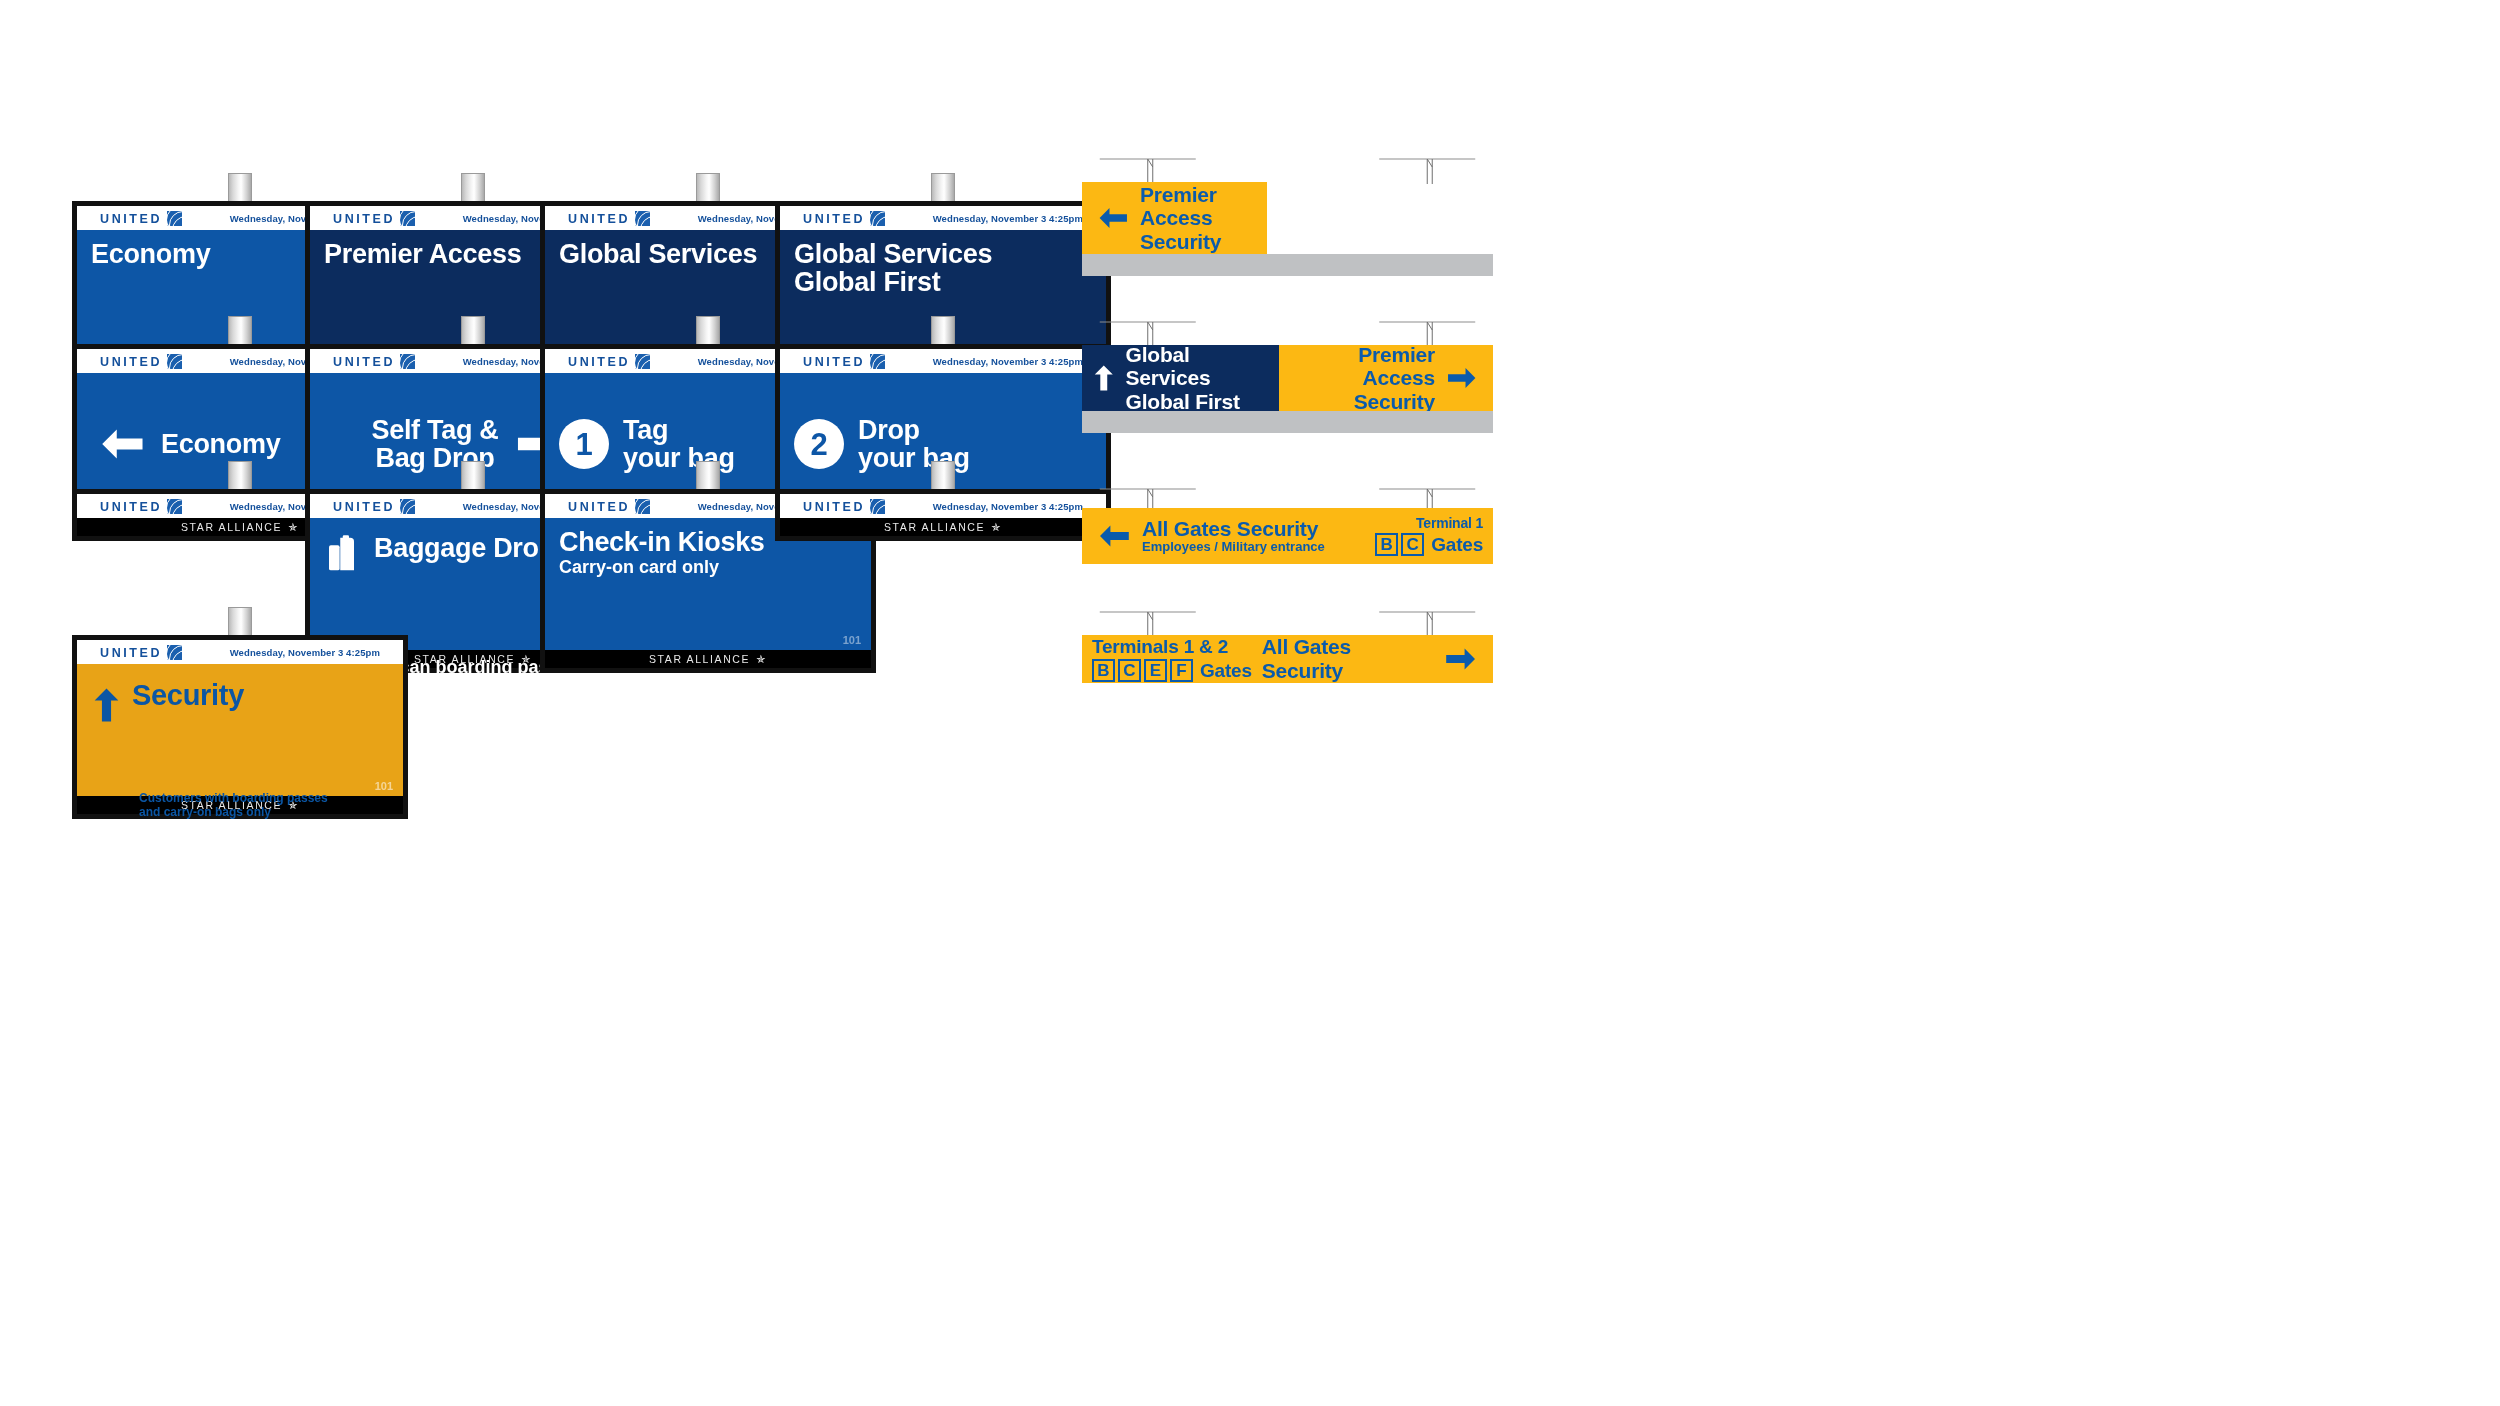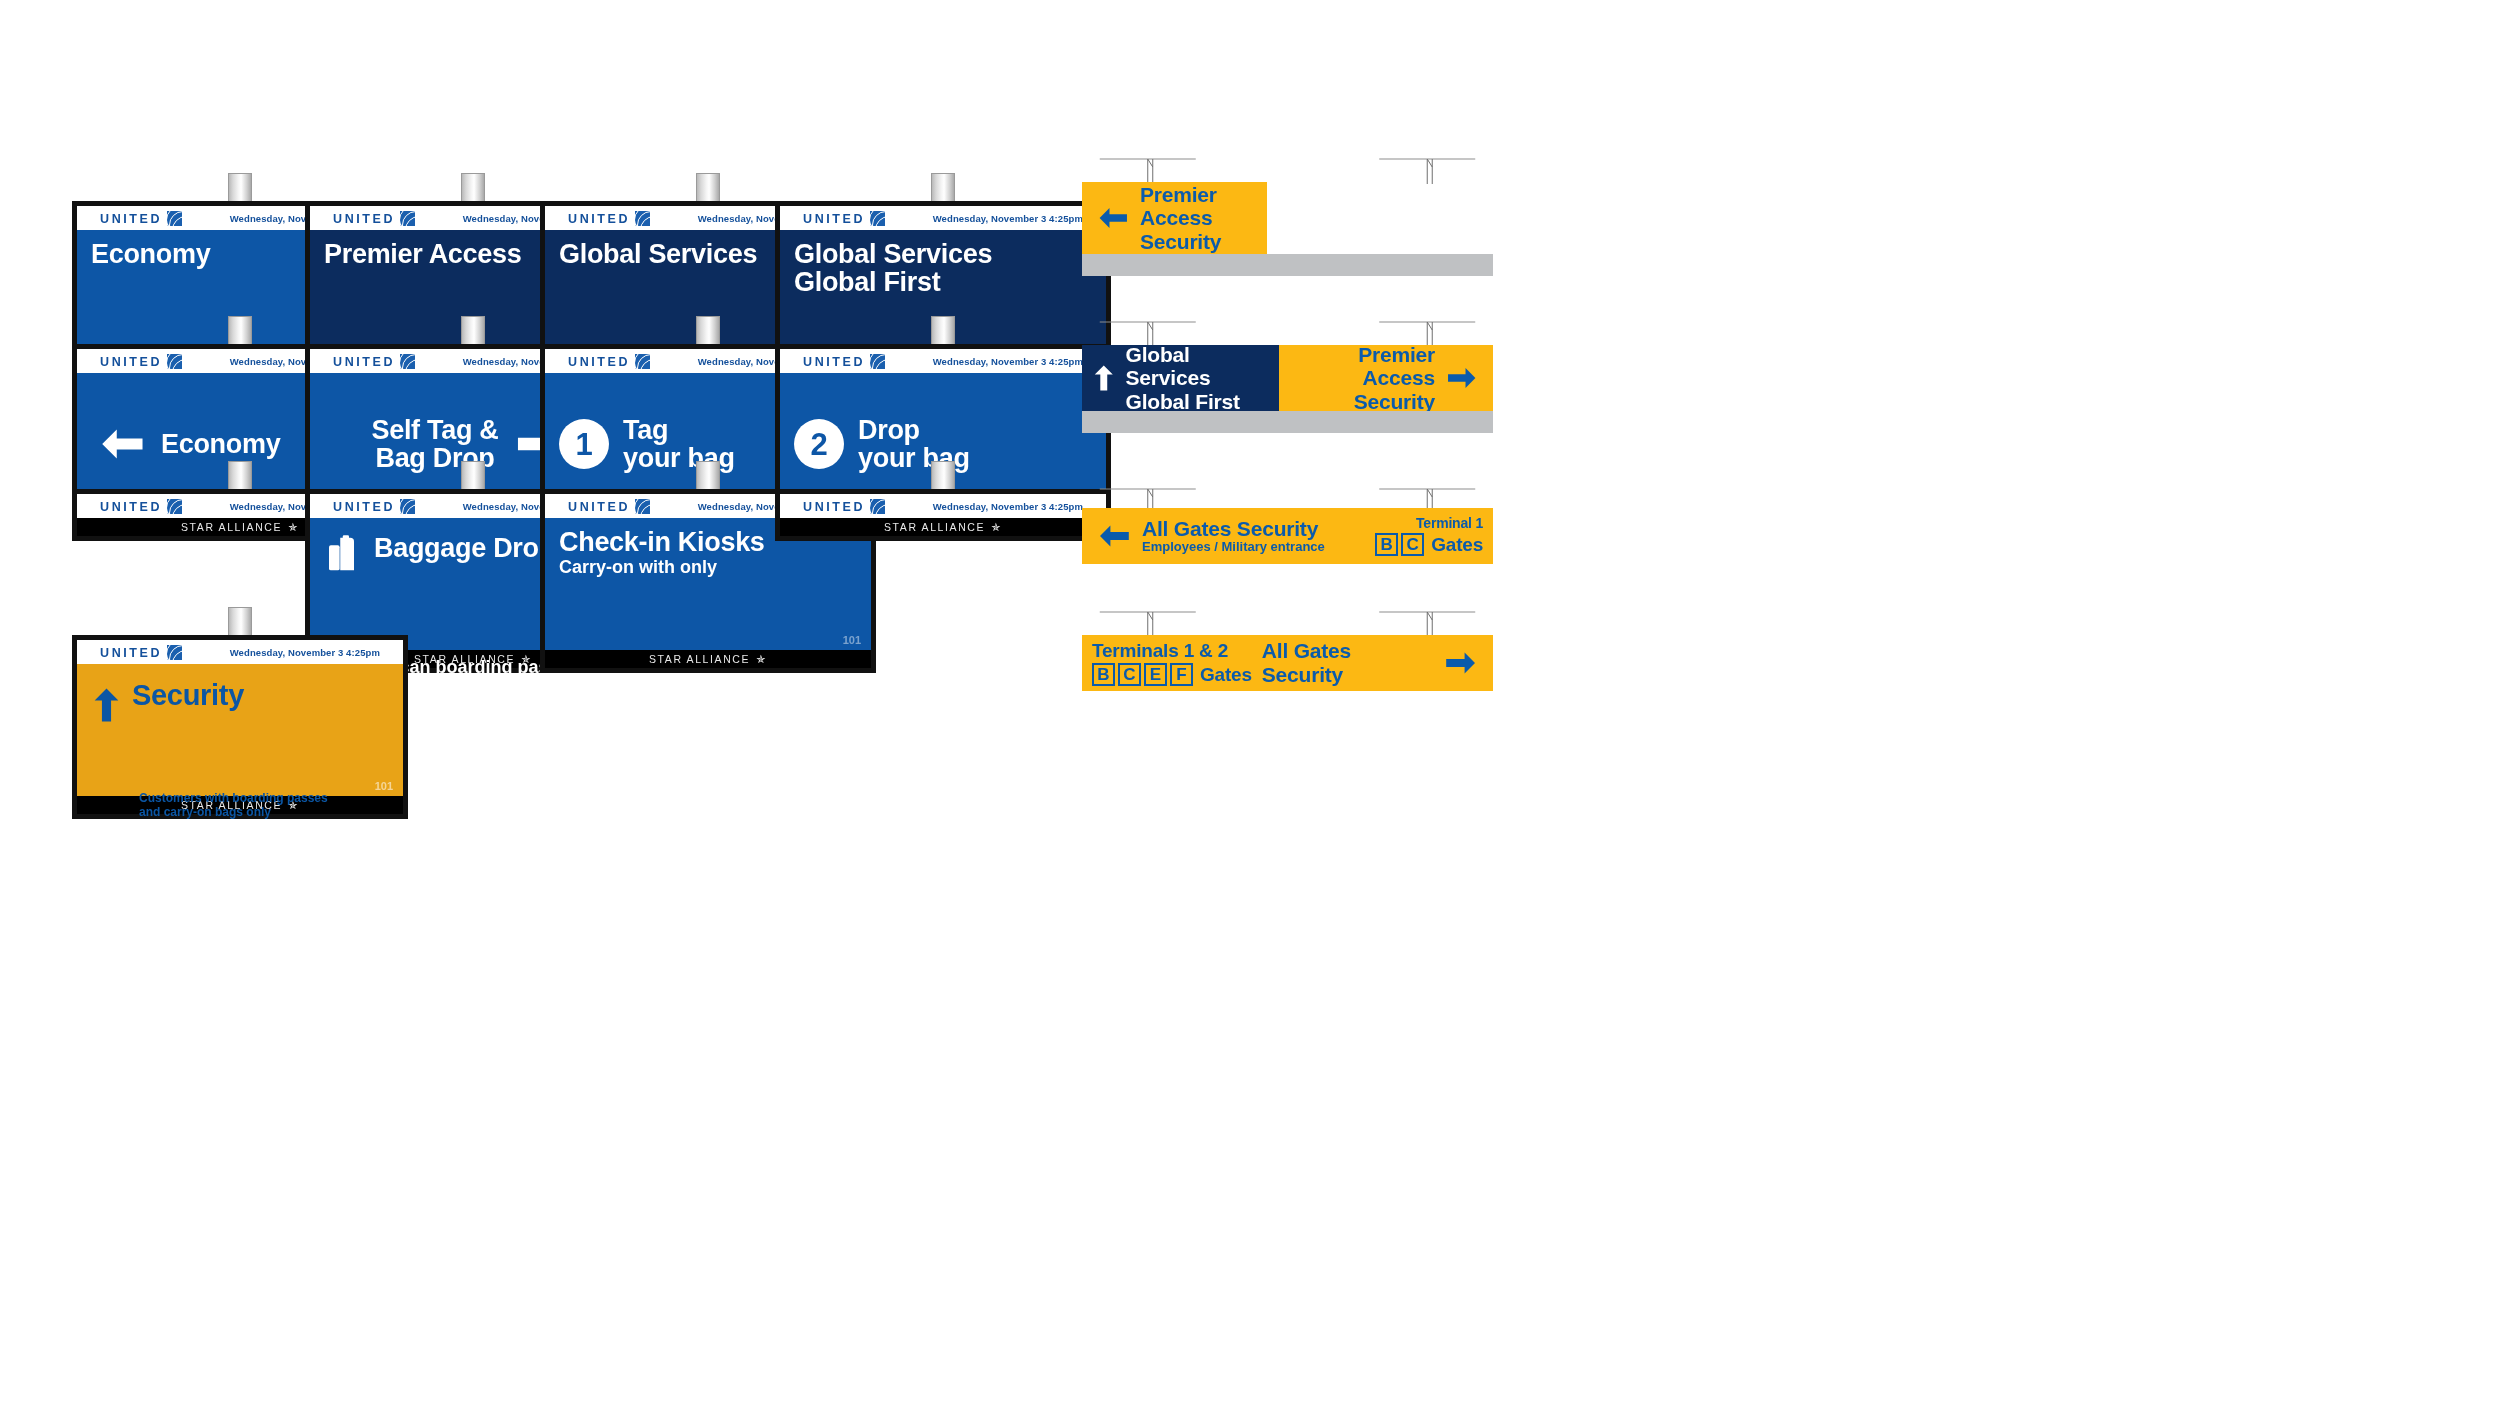--- a/index.html
+++ b/index.html
@@ -388,21 +388,21 @@
               <i></i>
               <i></i>
       </span>
     </div>
       <span class="stamp">Wednesday, November 3   4:25pm</span>
     </div>
       <div class="body">
         <div class="title">
             <div>Check-in Kiosks</div>
           </div>
-      <div class="sub">Carry-on with only</div>
+      <div class="sub">Carry-on card only</div>
         <span class="num">101</span>
       </div>
       <div class="sa">
       <span>STAR ALLIANCE</span>
       <span class="sastar">✯</span>
     </div>
     </div>
     </div>
     <div class="kiosk " style="left: 775px; top: 461px;">
     <div class="post"></div>
@@ -563,21 +563,21 @@
     <div class="oh" style="left: 1082px; top: 635px; width: 411px;">
     <div class="ohrail" style="top:-28px;height:30px;position:absolute;left:0;right:0;">
         <svg width="411" height="30" viewBox="0 0 411 30" style="position:absolute;left:0;top:0;">
       <line x1="17.760000000000005" y1="5" x2="113.76" y2="5" stroke="#8d8d8d" stroke-width="1"></line>
       <line x1="297.24" y1="5" x2="393.24" y2="5" stroke="#8d8d8d" stroke-width="1"></line>
       <path d="M65.76 5 L65.76 30 M70.76 5 L70.76 30 M65.76 5 L70.76 13" stroke="#6f6f6f" stroke-width="1" fill="none"></path>
       <path d="M345.24 5 L345.24 30 M350.24 5 L350.24 30 M345.24 5 L350.24 13" stroke="#6f6f6f" stroke-width="1" fill="none"></path>
     </svg>
       </div>
     <div class="ohpanels" style="top:0;">
-        <div class="ohp oh-amber" style="width:100%;height:56px;">
+        <div class="ohp oh-amber" style="width:100%;height:48px;">
           <div style="display:flex;align-items:center;width:100%;padding:0 10px;box-sizing:border-box;gap:10px;">
           <div style="flex:none;">
             <div class="oht blue" style="font-size:19px;">Terminals 1 &amp; 2</div>
             <div class="gatesrow">
               <span class="gatebox">B</span>
                 <span class="gatebox">C</span>
                 <span class="gatebox">E</span>
                 <span class="gatebox">F</span>
                 <span class="oht blue" style="margin-left:4px;font-size:19px;">Gates</span>
             </div>

